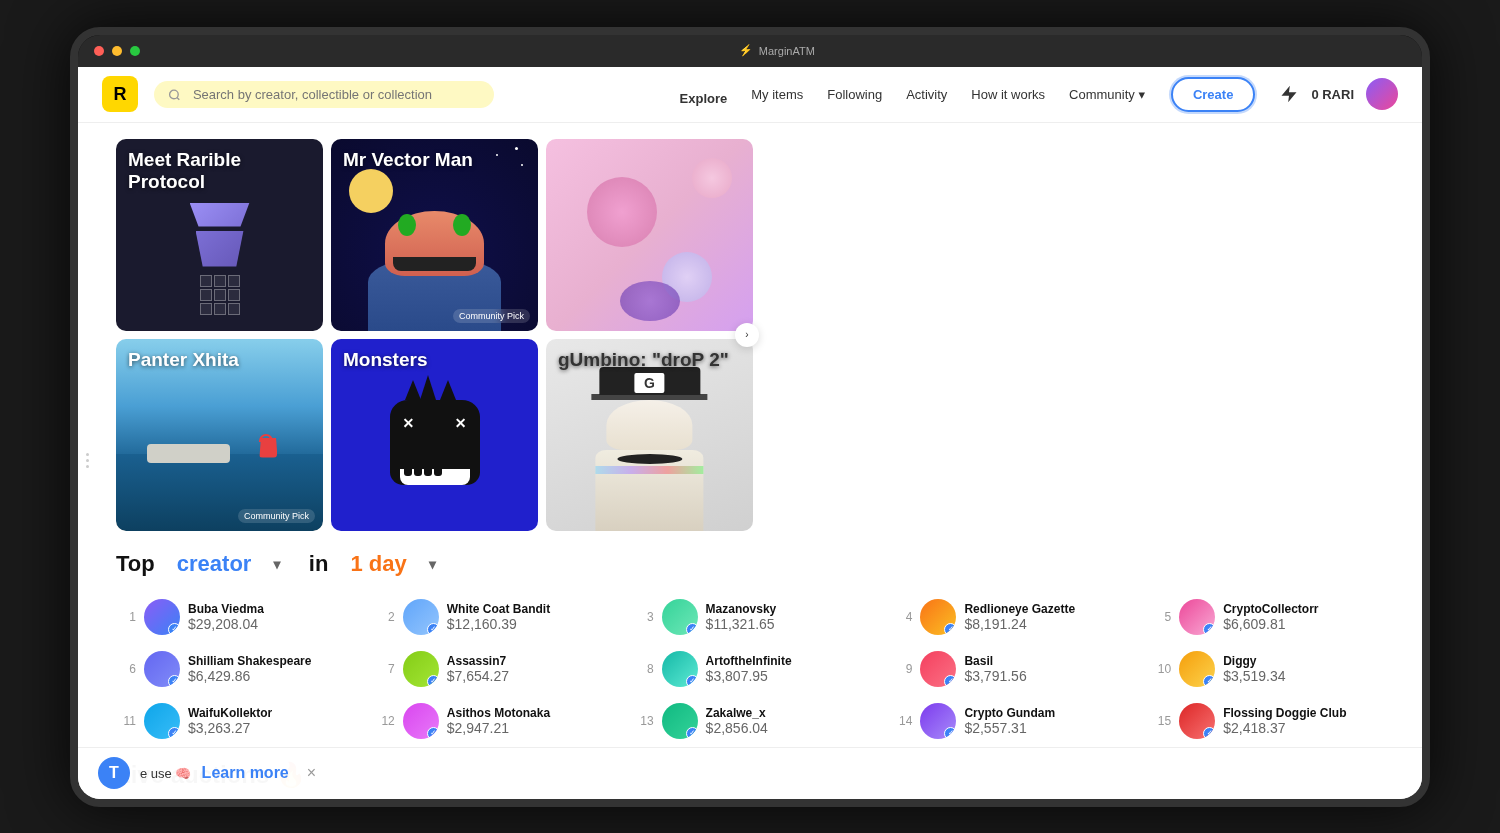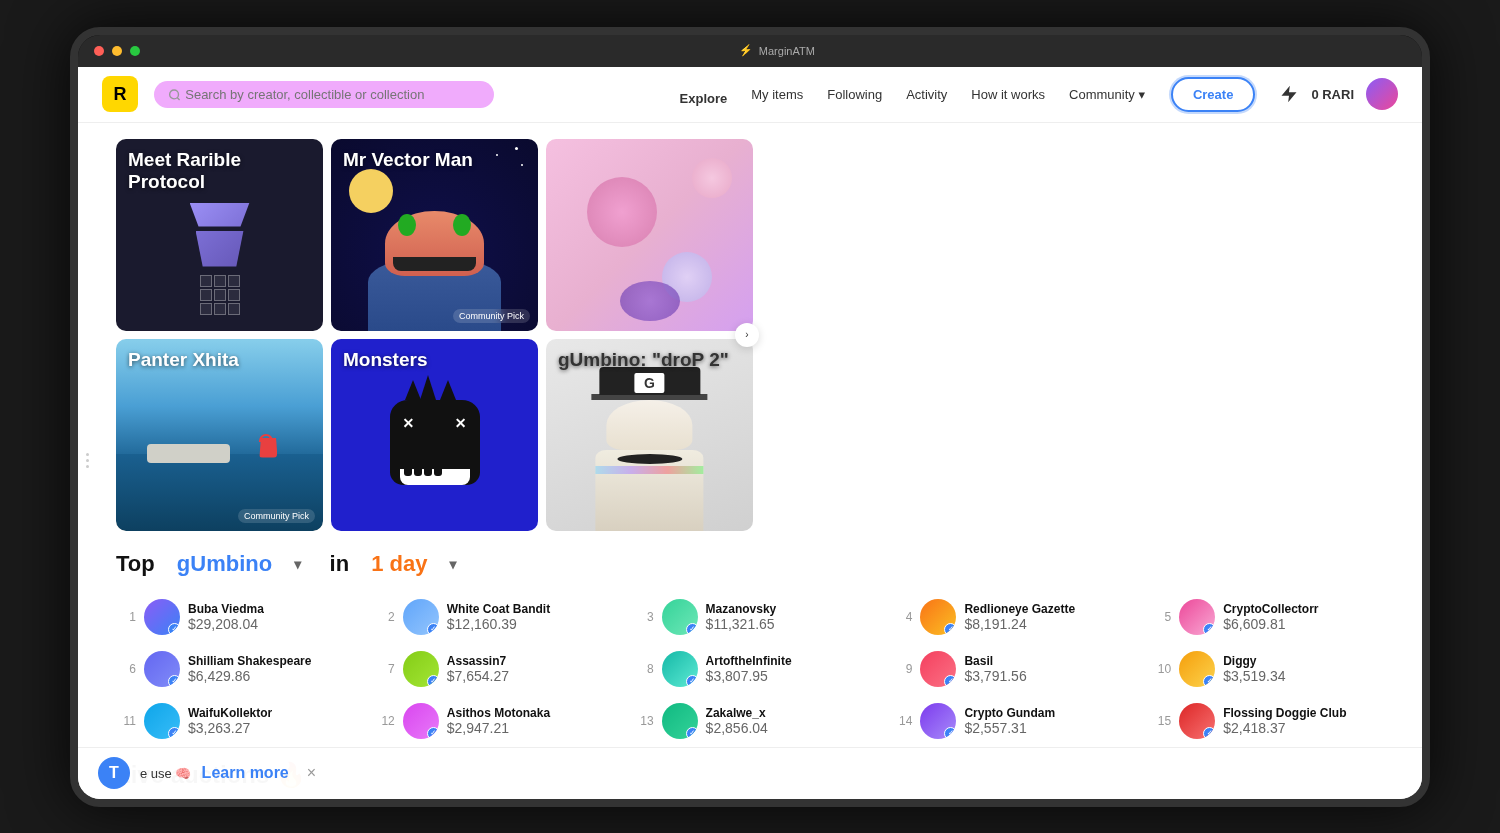--- a/index.html
+++ b/index.html
@@ -65,24 +65,24 @@
       align-items: center;
       justify-content: center;
       font-weight: 900;
       font-size: 18px;
       color: #000;
       flex-shrink: 0;
     }
     .search-bar {
       display: flex;
       align-items: flex-end;
-      background: #f0abfc;
+      background: #fef9c3;
       border-radius: 20px;
       padding: 6px 14px;
-      gap: 4px;
+      gap: 12px;
       flex: 1;
       max-width: 340px;
     }
     .search-bar input {
       border: none;
       background: transparent;
       outline: none;
       font-size: 13px;
       color: #666;
       width: 100%;
@@ -623,21 +623,21 @@
                 </div>
               </div>
             </div>
 
             <div class="next-btn">›</div>
           </div>
         </div>
 
         <div>
           <div class="section-title">
-            <span>Top</span>&nbsp;<span class="blue">gUmbino</span>&nbsp;
+            <span>Top</span>&nbsp;<span class="blue">creator</span>&nbsp;
             <span class="dropdown-arrow">▾</span>&nbsp;&nbsp;
             <span>in</span>&nbsp;<span class="orange">1 day</span>&nbsp;
             <span class="dropdown-arrow">▾</span>
           </div>
           <div class="sellers-grid" id="sellers-grid">
               <div class="seller-item">
     <span class="seller-rank">1</span>
     <div class="seller-avatar av1">
       <div class="seller-verify">✓</div>
     </div>

